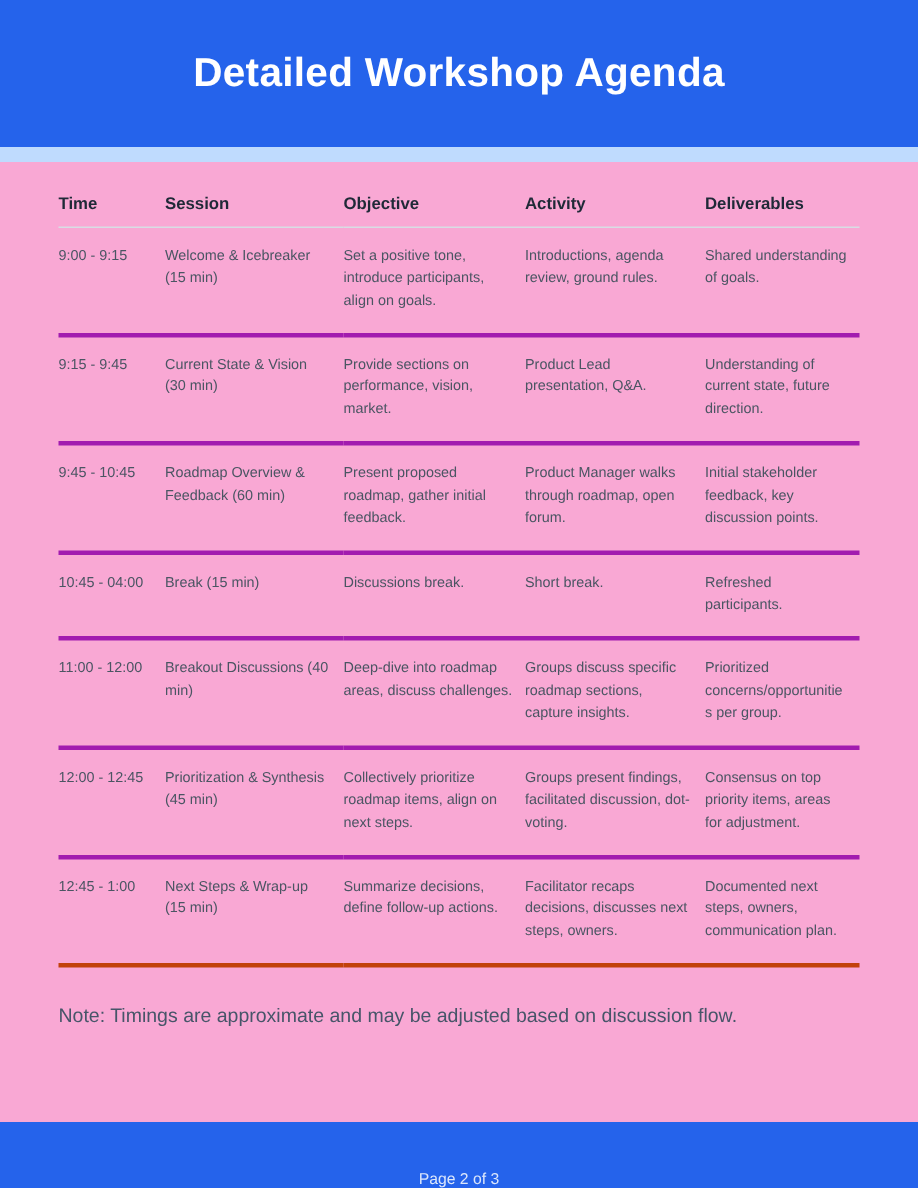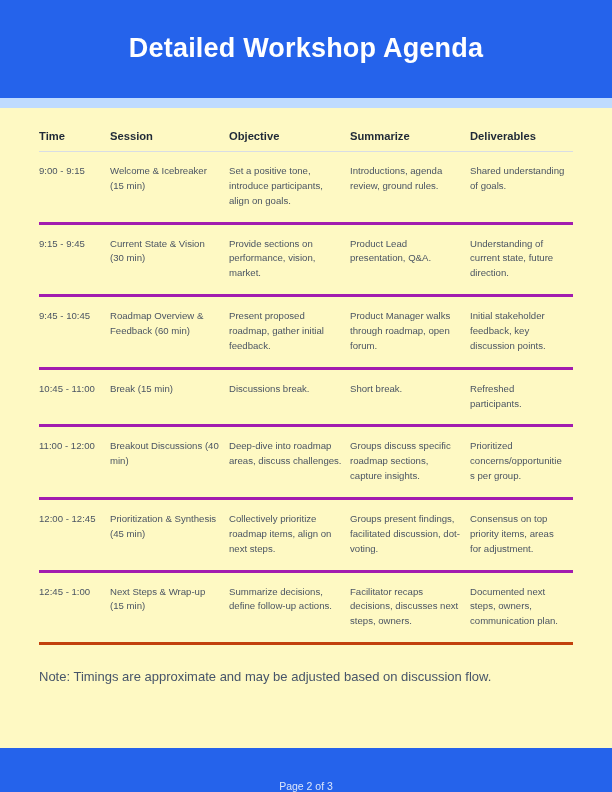--- a/index.html
+++ b/index.html
@@ -13,21 +13,21 @@
     font-family: "Liberation Sans", sans-serif;
     overflow: hidden;
     position: relative;
   }
   .page {
     width: 612px;
     height: 792px;
     position: relative;
     display: flex;
     flex-direction: column;
-    background: #fef9c3;
+    background: #f9a8d4;
   }
   
   .header-band {
     background: #2563eb;
     height: 98px;
     display: flex;
     align-items: center;
     justify-content: center;
     flex: 0 0 auto;
   }
@@ -124,21 +124,21 @@
         <col class="col-session">
         <col class="col-objective">
         <col class="col-activity">
         <col class="col-deliver">
       </colgroup>
       <thead>
         <tr>
           <th>Time</th>
           <th>Session</th>
           <th>Objective</th>
-          <th>Summarize</th>
+          <th>Activity</th>
           <th>Deliverables</th>
         </tr>
       </thead>
       <tbody>
         <tr>
           <td>9:00 - 9:15</td>
           <td>Welcome &amp; Icebreaker (15 min)</td>
           <td>Set a positive tone, introduce participants, align on goals.</td>
           <td>Introductions, agenda review, ground rules.</td>
           <td>Shared understanding of goals.</td>
@@ -151,21 +151,21 @@
           <td>Understanding of current state, future direction.</td>
         </tr>
         <tr>
           <td>9:45 - 10:45</td>
           <td>Roadmap Overview &amp; Feedback (60 min)</td>
           <td>Present proposed roadmap, gather initial feedback.</td>
           <td>Product Manager walks through roadmap, open forum.</td>
           <td>Initial stakeholder feedback, key discussion points.</td>
         </tr>
         <tr>
-          <td>10:45 - 11:00</td>
+          <td>10:45 - 04:00</td>
           <td>Break (15 min)</td>
           <td>Discussions break.</td>
           <td>Short break.</td>
           <td>Refreshed participants.</td>
         </tr>
         <tr>
           <td>11:00 - 12:00</td>
           <td>Breakout Discussions (40 min)</td>
           <td>Deep-dive into roadmap areas, discuss challenges.</td>
           <td>Groups discuss specific roadmap sections, capture insights.</td>

